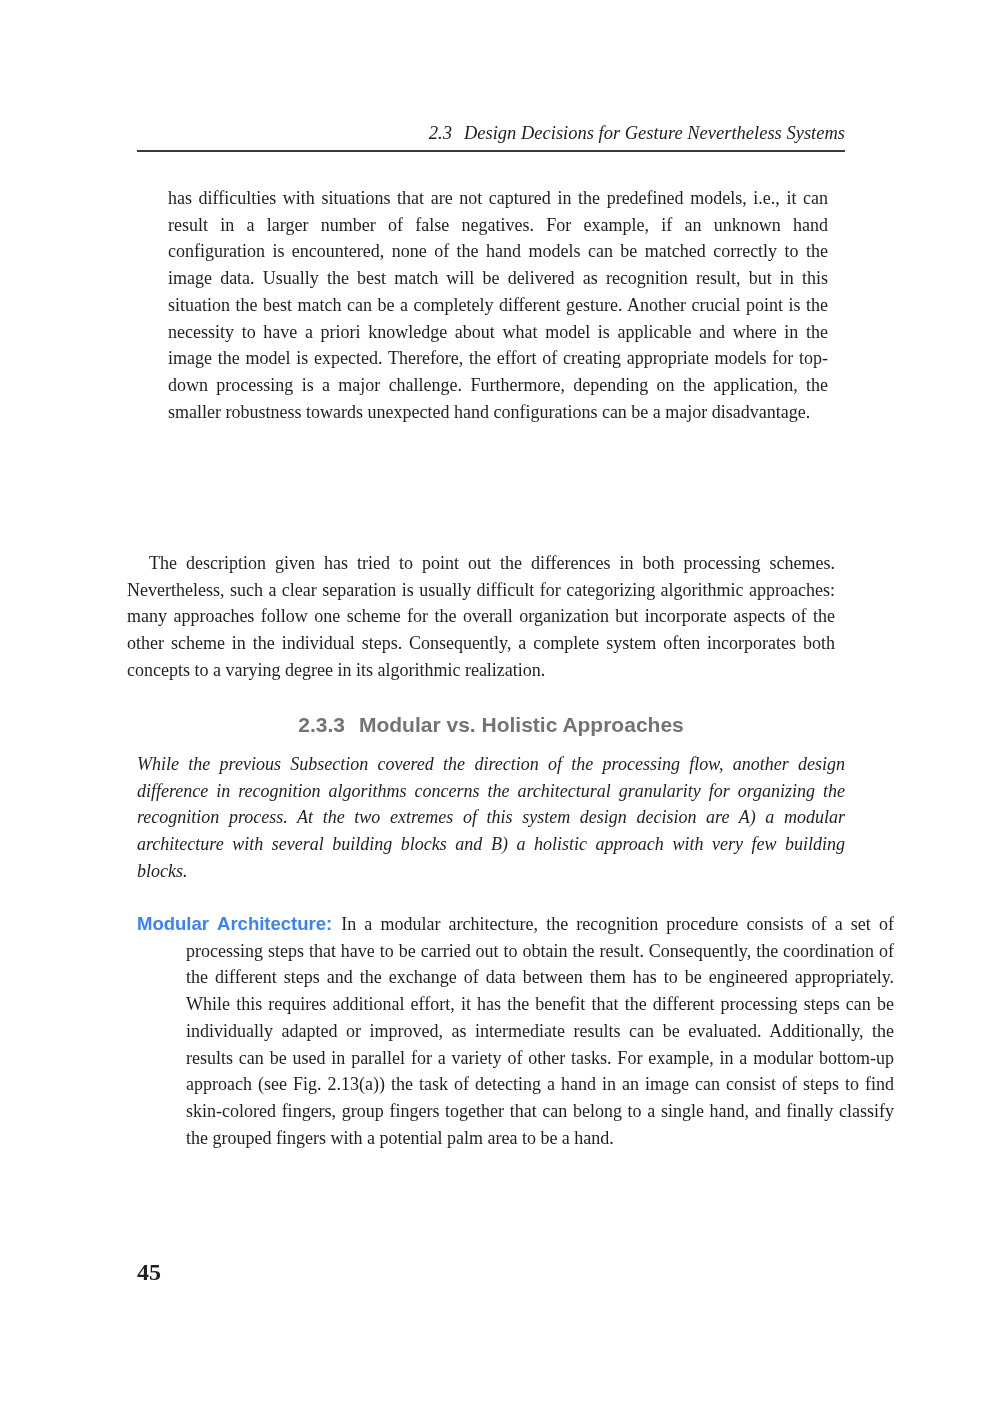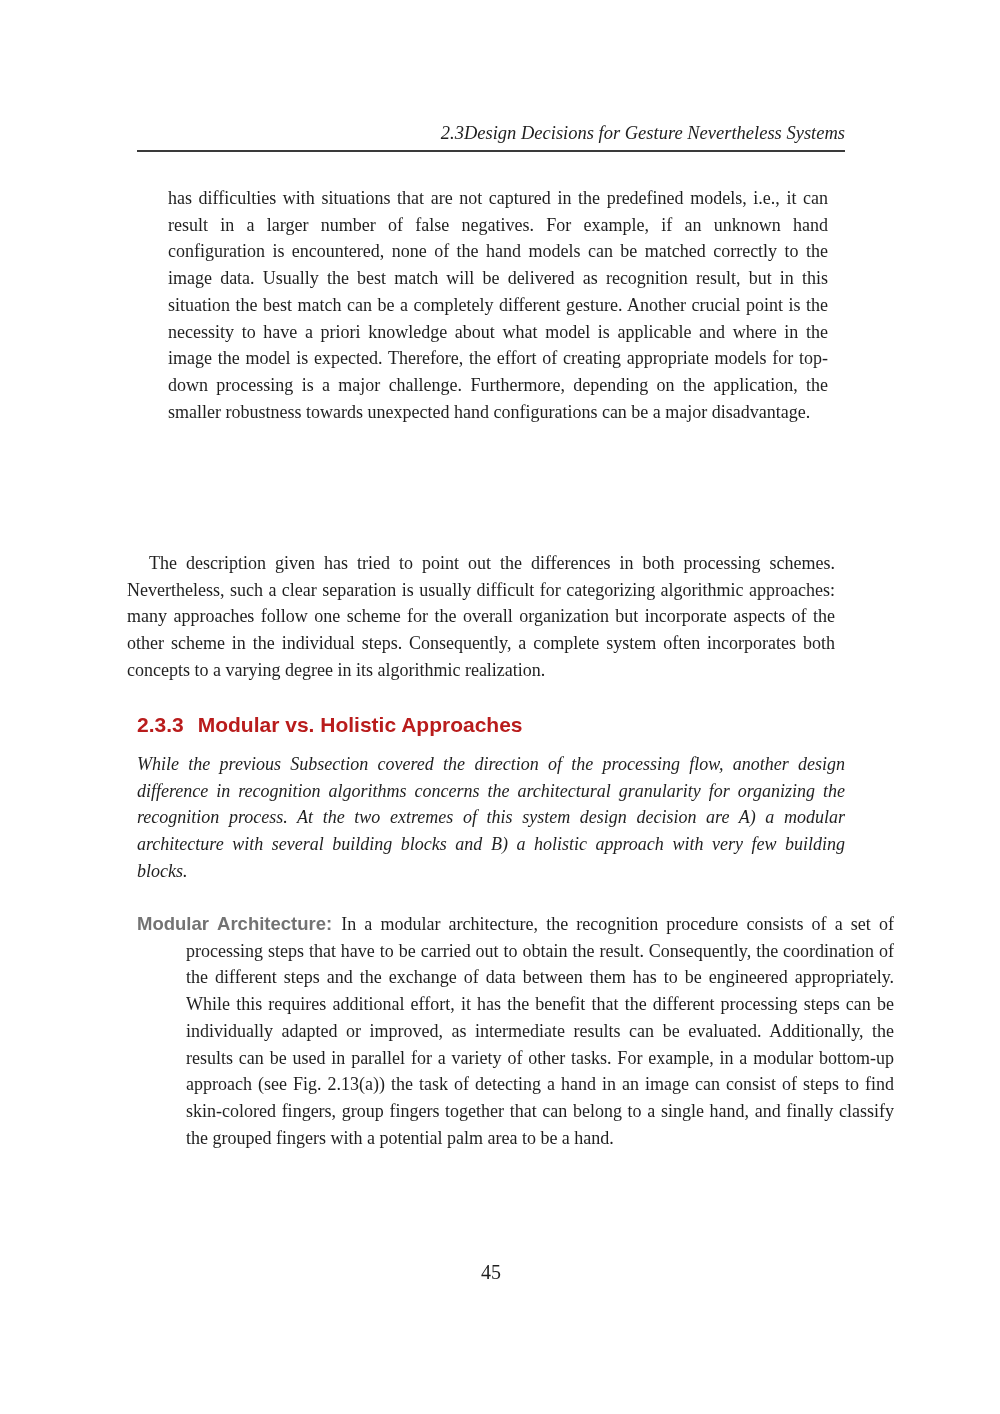--- a/index.html
+++ b/index.html
@@ -21,21 +21,21 @@
   .running-header {
     top: 123px;
     left: 137px;
     width: 708px;
     text-align: right;
     font-style: italic;
     font-size: 18.5px;
     line-height: 21px;
     white-space: nowrap;
   }
-  .running-header .sec-num { }
+  .running-header .sec-num { margin-right: 12px; }
 
   .header-rule {
     top: 150px;
     left: 137px;
     width: 708px;
     height: 1.5px;
     background: #3a3a3a;
   }
 
   .body-text {
@@ -62,21 +62,22 @@
 
   .subsection-heading {
     top: 712px;
     left: 137px;
     width: 708px;
     font-family: "Liberation Sans", sans-serif;
     font-weight: bold;
     font-size: 21px;
     line-height: 25px;
     white-space: nowrap;
-    color: #b91c1c;
+    color: #737373;
+    text-align: center;
   }
   .subsection-heading .sub-num { margin-right: 14px; }
 
   .para-3 {
     top: 751px;
     left: 137px;
     width: 708px;
     font-style: italic;
   }
 
@@ -85,31 +86,32 @@
     left: 137px;
     width: 708px;
     padding-left: 49px;
     text-indent: -49px;
     box-sizing: content-box;
   }
   .modular-label {
     font-family: "Liberation Sans", sans-serif;
     font-weight: bold;
     font-size: 18.5px;
-    color: #737373;
+    color: #3b82f6;
     margin-right: 9px;
   }
 
   .page-number {
     top: 1261px;
     left: 137px;
     width: 708px;
-    text-align: center;
-    font-size: 20px;
+    text-align: left;
+    font-size: 24px;
     line-height: 22px;
+    font-weight: bold;
   }
 </style>
 </head>
 <body>
 
 <div class="page">
 
   <div class="abs running-header">
     <span class="sec-num">2.3</span><span>Design Decisions for Gesture Nevertheless Systems</span>
   </div>

